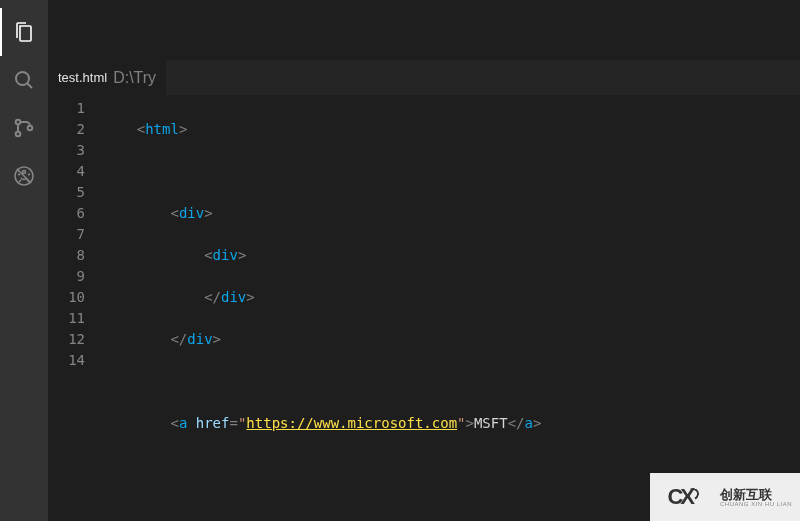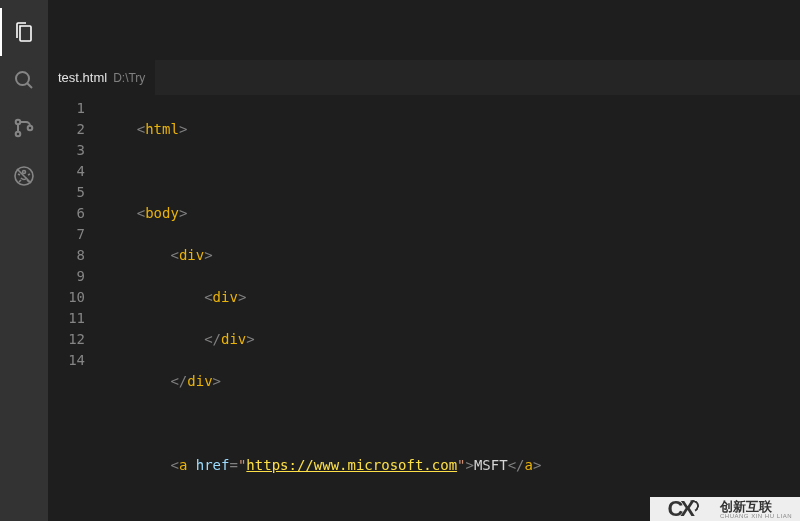--- a/index.html
+++ b/index.html
@@ -59,21 +59,21 @@
     height: 35px;
     background: #1e1e1e;
     display: flex;
     align-items: center;
     padding: 0 10px;
     font-family: "Segoe UI", sans-serif;
     font-size: 13px;
     gap: 6px;
   }
   .tab .filename { color: #e4e4e4; }
-  .tab .filepath { color: #808080; font-size: 12px; }
+  .tab .filepath { color: #808080; font-size: 16px; }
   .code-area {
     display: flex;
     flex-direction: row;
     height: calc(100% - 35px);
   }
   .gutter {
     width: 55px;
     padding-top: 3px;
     text-align: right;
     color: #858585;
@@ -83,31 +83,31 @@
   }
   .code {
     flex: 1;
     padding-top: 3px;
     font-size: 14px;
     line-height: 21px;
     white-space: pre;
   }
   .line { height: 21px; }
   .punct { color: #808080; }
-  .tag { color: #eab308; }
+  .tag { color: #0ea5e9; }
   .attr { color: #9cdcfe; }
   .str { color: #ce9178; }
   .url { color: #fde047; text-decoration: underline; }
   .txt { color: #d4d4d4; }
   .watermark {
     position: absolute;
     right: 0;
     bottom: 0;
     width: 150px;
-    height: 24px;
+    height: 48px;
     background: #eeeeee;
     color: #555;
     font-family: sans-serif;
     display: flex;
     align-items: center;
     justify-content: flex-end;
     padding-right: 8px;
     font-size: 10px;
   }
   .watermark .bigx {
@@ -196,21 +196,20 @@
       <div class="line">8</div>
       <div class="line">9</div>
       <div class="line">10</div>
       <div class="line">11</div>
       <div class="line">12</div>
       <div class="line">14</div>
     </div>
     <div class="code">
 <div class="line">    <span class="punct">&lt;</span><span class="tag">html</span><span class="punct">&gt;</span></div>
 <div class="line"></div>
-<div class="line">    <span class="punct">&lt;</span><span class="tag">body</span><span class="punct">&gt;</span></div>
 <div class="line">        <span class="punct">&lt;</span><span class="tag">div</span><span class="punct">&gt;</span></div>
 <div class="line">            <span class="punct">&lt;</span><span class="tag">div</span><span class="punct">&gt;</span></div>
 <div class="line">            <span class="punct">&lt;/</span><span class="tag">div</span><span class="punct">&gt;</span></div>
 <div class="line">        <span class="punct">&lt;/</span><span class="tag">div</span><span class="punct">&gt;</span></div>
 <div class="line"></div>
 <div class="line">        <span class="punct">&lt;</span><span class="tag">a</span><span> </span><span class="attr">href</span><span class="punct">=</span><span class="str">"</span><span class="url">https://www.microsoft.com</span><span class="str">"</span><span class="punct">&gt;</span><span class="txt">MSFT</span><span class="punct">&lt;/</span><span class="tag">a</span><span class="punct">&gt;</span></div>
 
 
     </div>
   </div>

